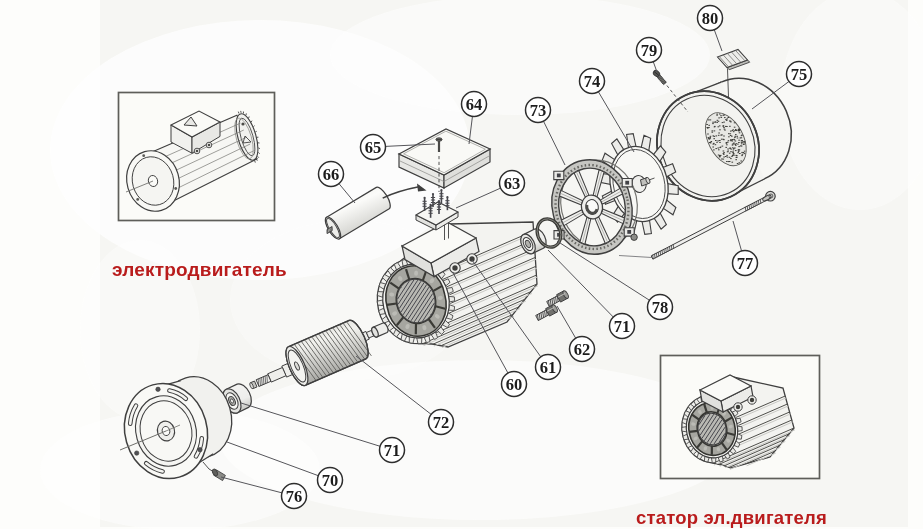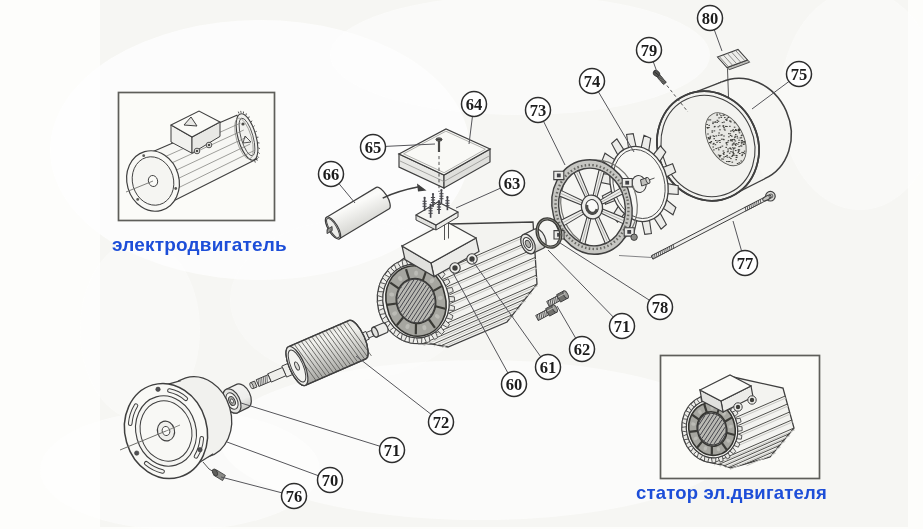--- a/index.html
+++ b/index.html
@@ -2,22 +2,22 @@
 <html><head>
 <meta charset="utf-8">
 <style>
   html,body { margin:0; padding:0; }
   body { width:923px; height:529px; overflow:hidden; background:#fcfcfa;
          font-family:"Liberation Sans","DejaVu Sans",sans-serif; }
   .stage { position:relative; width:923px; height:529px; }
   svg { position:absolute; left:0; top:0; }
   #callout-layer text { font-family:"Liberation Serif","DejaVu Serif",serif;
                          font-size:16.5px; font-weight:bold; fill:#1d1d1d; }
-  .inset-label { position:absolute; font-weight:bold; color:#1d4ed8;
-                  font-size:17.5px; line-height:23px; letter-spacing:0.2px; white-space:nowrap; }
+  .inset-label { position:absolute; font-weight:bold; color:#b91c1c;
+                  font-size:17.5px; line-height:23px; letter-spacing:0.2px; white-space:nowrap;margin-top:25px; }
   #label-motor { left:112px; top:233px; font-size:19px; line-height:24px; }
   #label-stator { left:636px; top:481px; font-size:18.5px; line-height:24px;text-align:center; }
 </style>
 </head>
 <body>
 
 <div class="stage">
 <svg width="923" height="529" viewBox="0 0 923 529">
 <defs>
 <linearGradient id="gRot" x1="0" y1="0" x2="0.42" y2="0.91">

